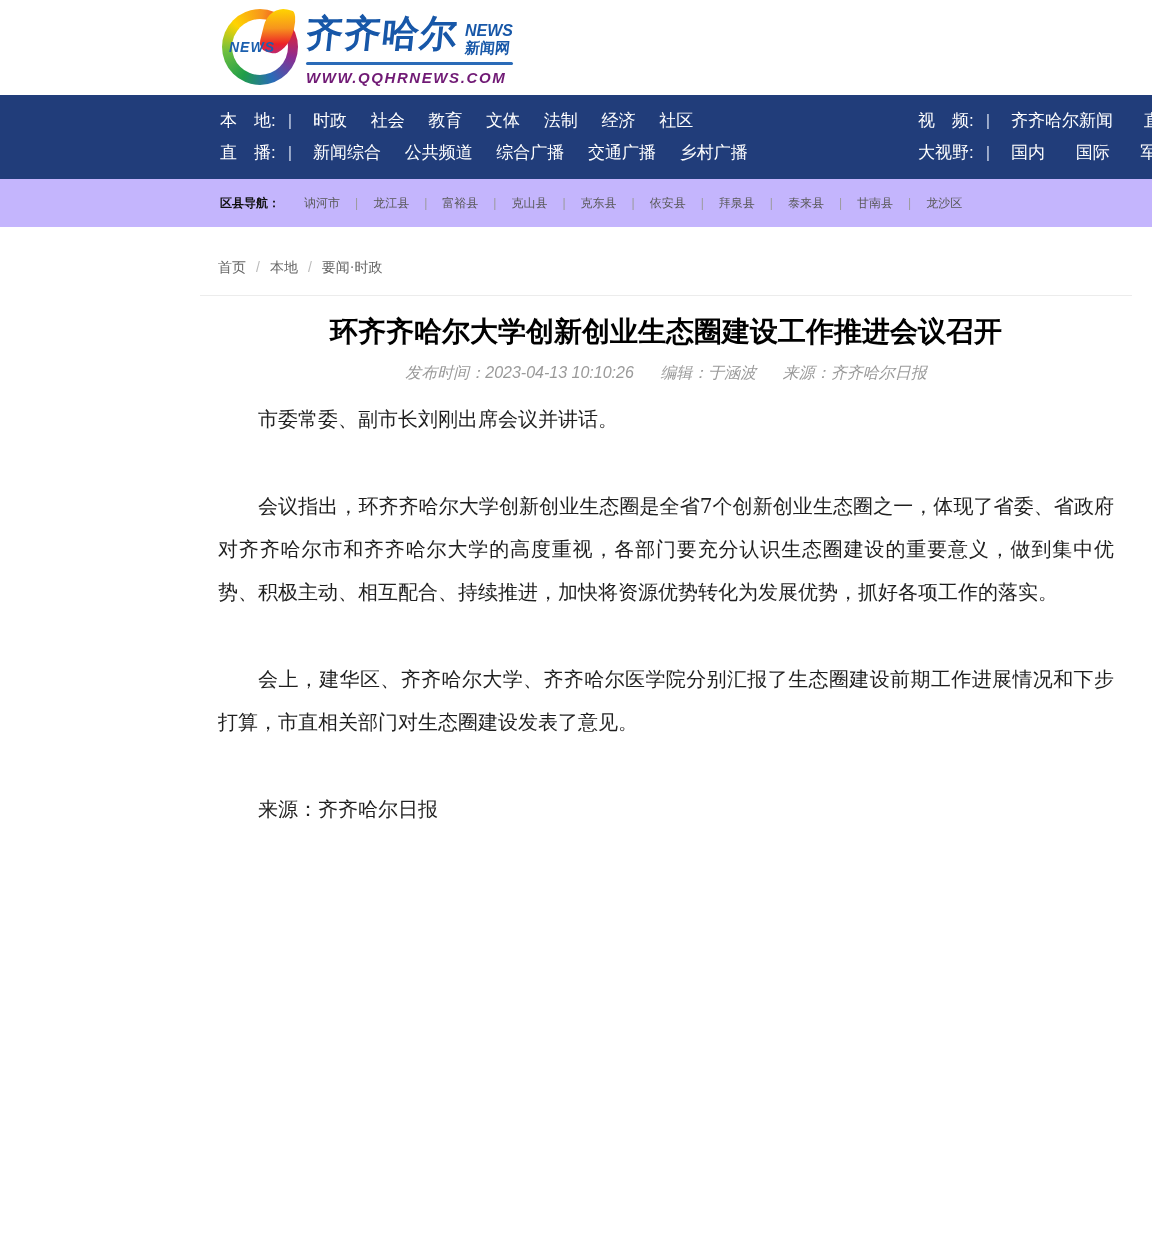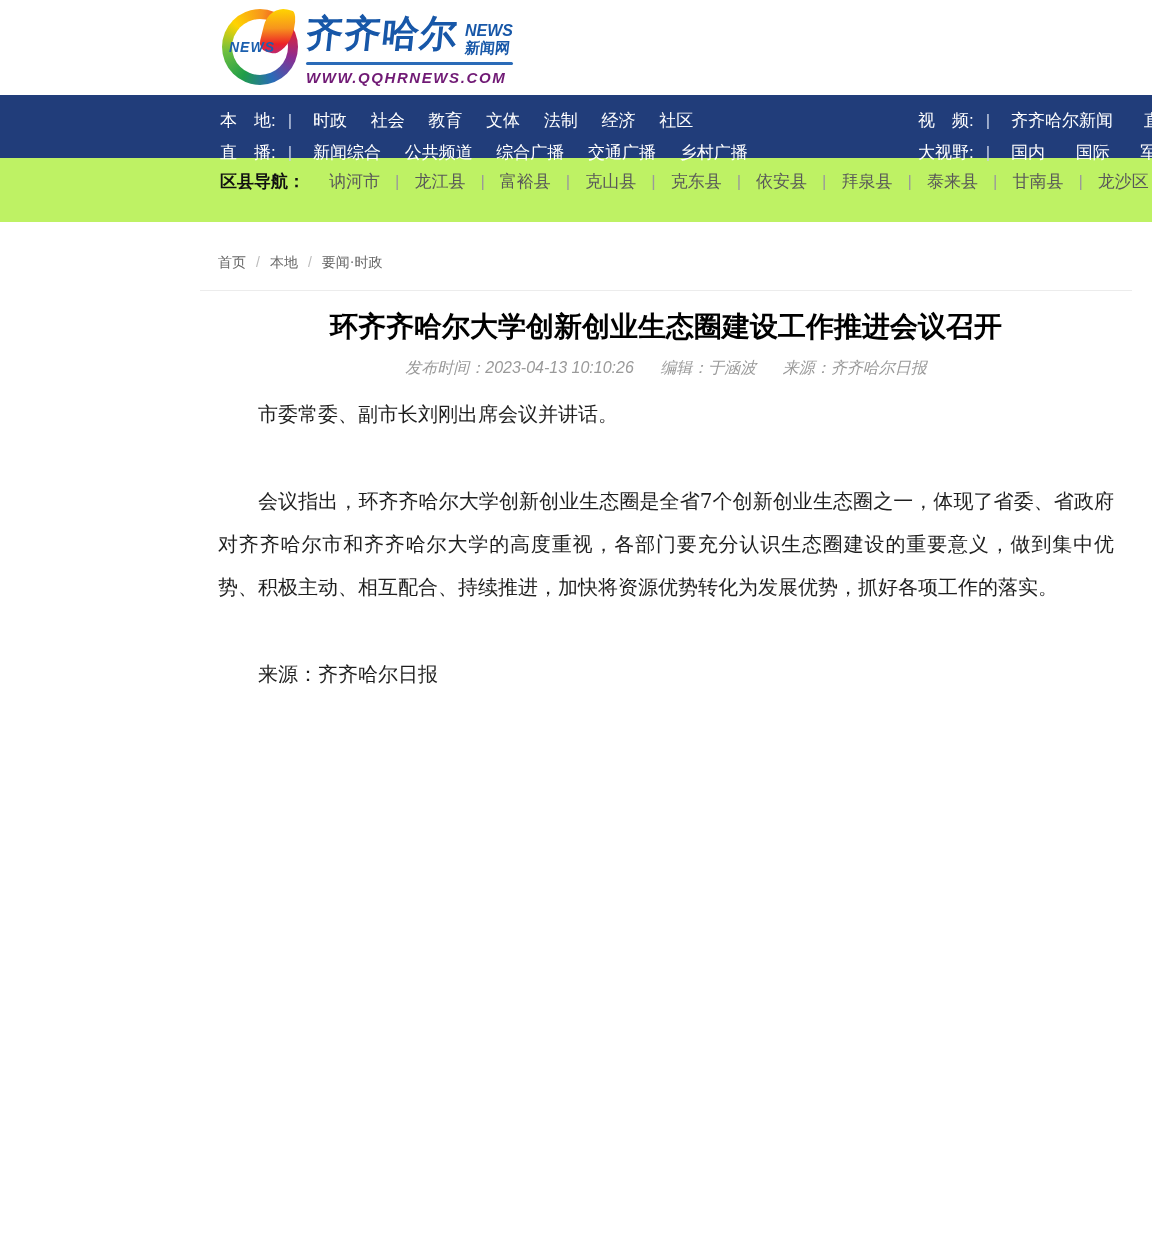--- a/index.html
+++ b/index.html
@@ -24,34 +24,34 @@
   .logo-text { margin-left: 6px; }
   .logo-line1 { display: flex; align-items: flex-end; gap: 7px; }
   .logo-cn { font-size: 37px; font-weight: 900; color: #1757a8; transform: skewX(-6deg); letter-spacing: 1px; }
   .logo-suffix { display: flex; flex-direction: column; line-height: 1.05; padding-bottom: 3px; }
   .logo-suffix-en { font-size: 16px; font-weight: bold; font-style: italic; color: #1757a8; }
   .logo-suffix-cn { font-size: 15px; font-weight: bold; color: #1757a8; transform: skewX(-6deg); }
   .logo-rule { height: 3px; background: #2a6bb8; margin: 3px 0 4px; border-radius: 2px; }
   .logo-url { font-size: 15px; font-weight: bold; font-style: italic; color: #701a75; letter-spacing: 1.6px; }
 
   
-  .main-nav { height: 63px; background: #213d7a; position: relative; color: #fff; }
+  .main-nav { height: 84px; background: #213d7a; position: relative; color: #fff; }
   .nav-col { position: absolute; top: 10px; }
   .nav-col.left { left: 220px; }
   .nav-col.right { left: 918px; }
   .nav-row { height: 32px; line-height: 32px; font-size: 17px; white-space: nowrap; }
   .nav-label { margin-right: 12px; color: #fff; }
   .nav-sep { margin-right: 16px; color: #c8d2e6; }
   .nav-sep::before { content: "|"; }
   .nav-item { color: #fff; text-decoration: none; margin-right: 19px; }
   .nav-col.right .nav-item { margin-right: 26px; }
 
   
-  .district-bar { height: 64px; line-height: 48px; background: #bef264;
-    padding-left: 220px; font-size: 17px; white-space: nowrap; }
+  .district-bar { height: 48px; line-height: 48px; background: #c4b5fd;
+    padding-left: 220px; font-size: 12px; white-space: nowrap; }
   .district-label { font-weight: bold; color: #111; margin-right: 24px; }
   .district-item { color: #595959; text-decoration: none; }
   .bar-sep { color: #9a9a9a; margin: 0 15px; }
   .bar-sep::before { content: "|"; }
 
   
   .content { margin-left: 200px; width: 932px; }
   .breadcrumb { padding: 32px 18px 18px; border-bottom: 1px solid #ececec; font-size: 14px; color: #aaa; }
   .crumb { color: #666; text-decoration: none; font-family: Liberation Serif, serif; }
   .crumb-sep { color: #bbb; margin: 0 10px; font-style: normal; }
@@ -146,17 +146,18 @@
 
     <div class="article-meta">
       <span class="meta-group"><span class="meta-label">发布时间：</span><span class="meta-value">2023-04-13 10:10:26</span></span>
       <span class="meta-group"><span class="meta-label">编辑：</span><span class="meta-value">于涵波</span></span>
       <span class="meta-group"><span class="meta-label">来源：</span><span class="meta-value">齐齐哈尔日报</span></span>
     </div>
 
     <div class="article-body">
       <p>市委常委、副市长刘刚出席会议并讲话。</p>
       <p>会议指出，环齐齐哈尔大学创新创业生态圈是全省7个创新创业生态圈之一，体现了省委、省政府对齐齐哈尔市和齐齐哈尔大学的高度重视，各部门要充分认识生态圈建设的重要意义，做到集中优势、积极主动、相互配合、持续推进，加快将资源优势转化为发展优势，抓好各项工作的落实。</p>
+      <p>会上，建华区、齐齐哈尔大学、齐齐哈尔医学院分别汇报了生态圈建设前期工作进展情况和下步打算，市直相关部门对生态圈建设发表了意见。</p>
       <p>来源：齐齐哈尔日报</p>
     </div>
 
   </div>
 </div>
 
 </body></html>

